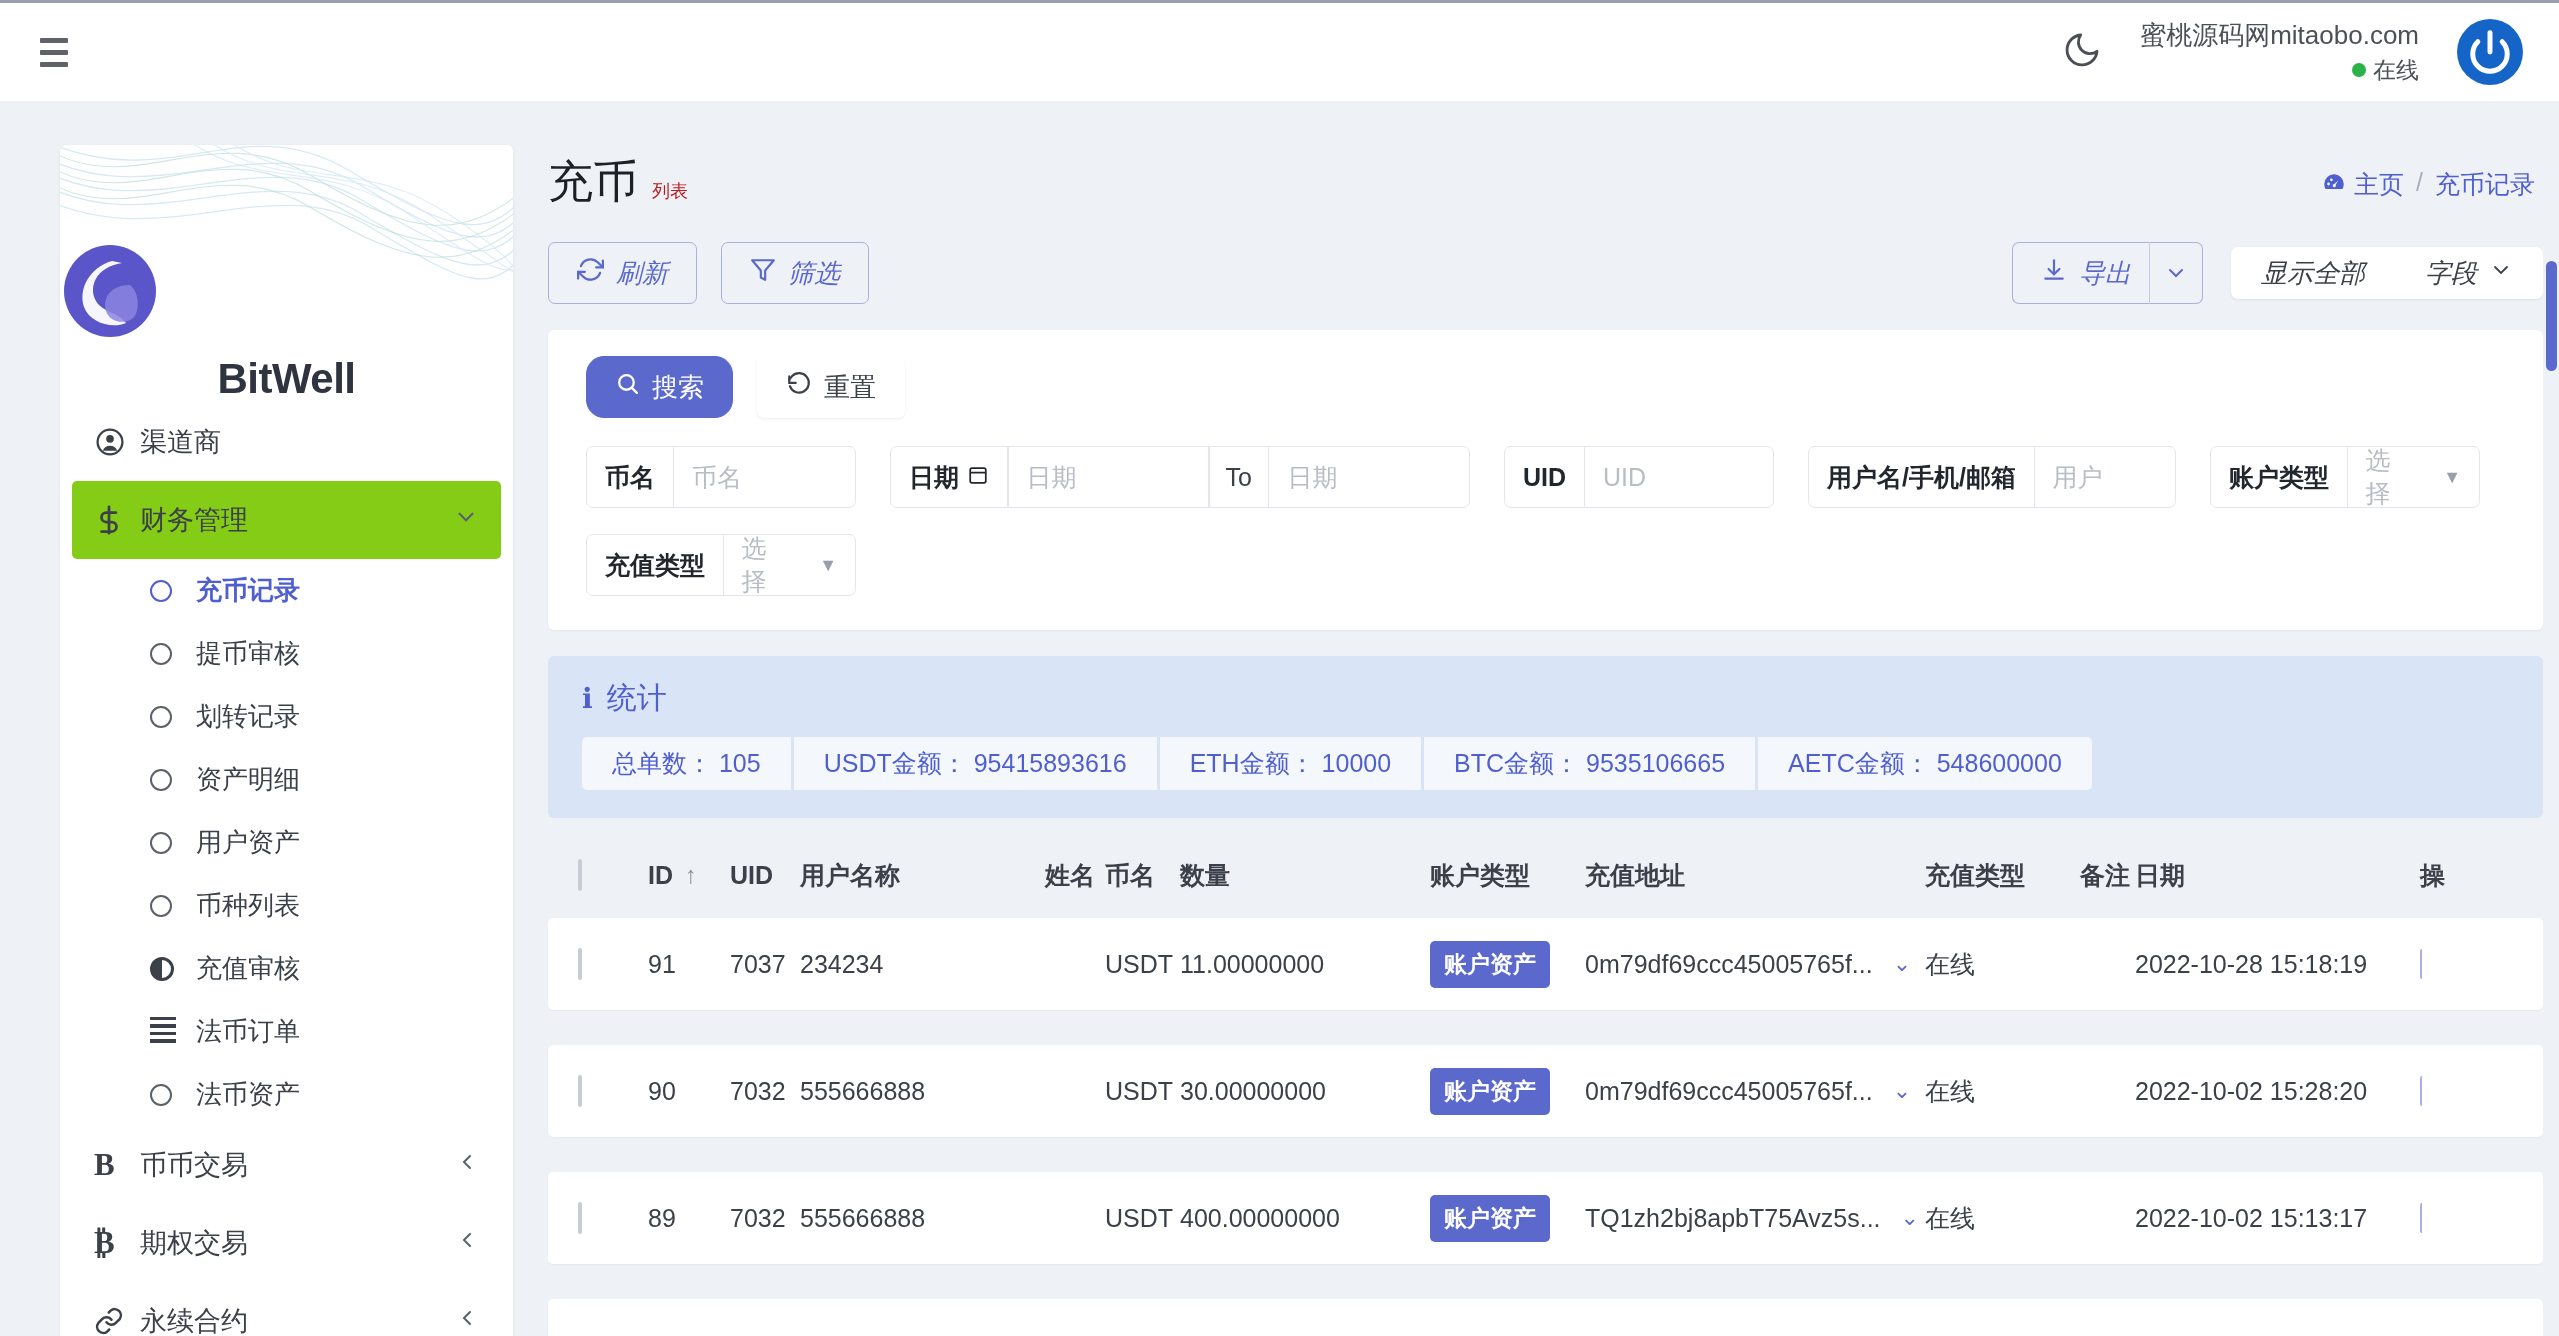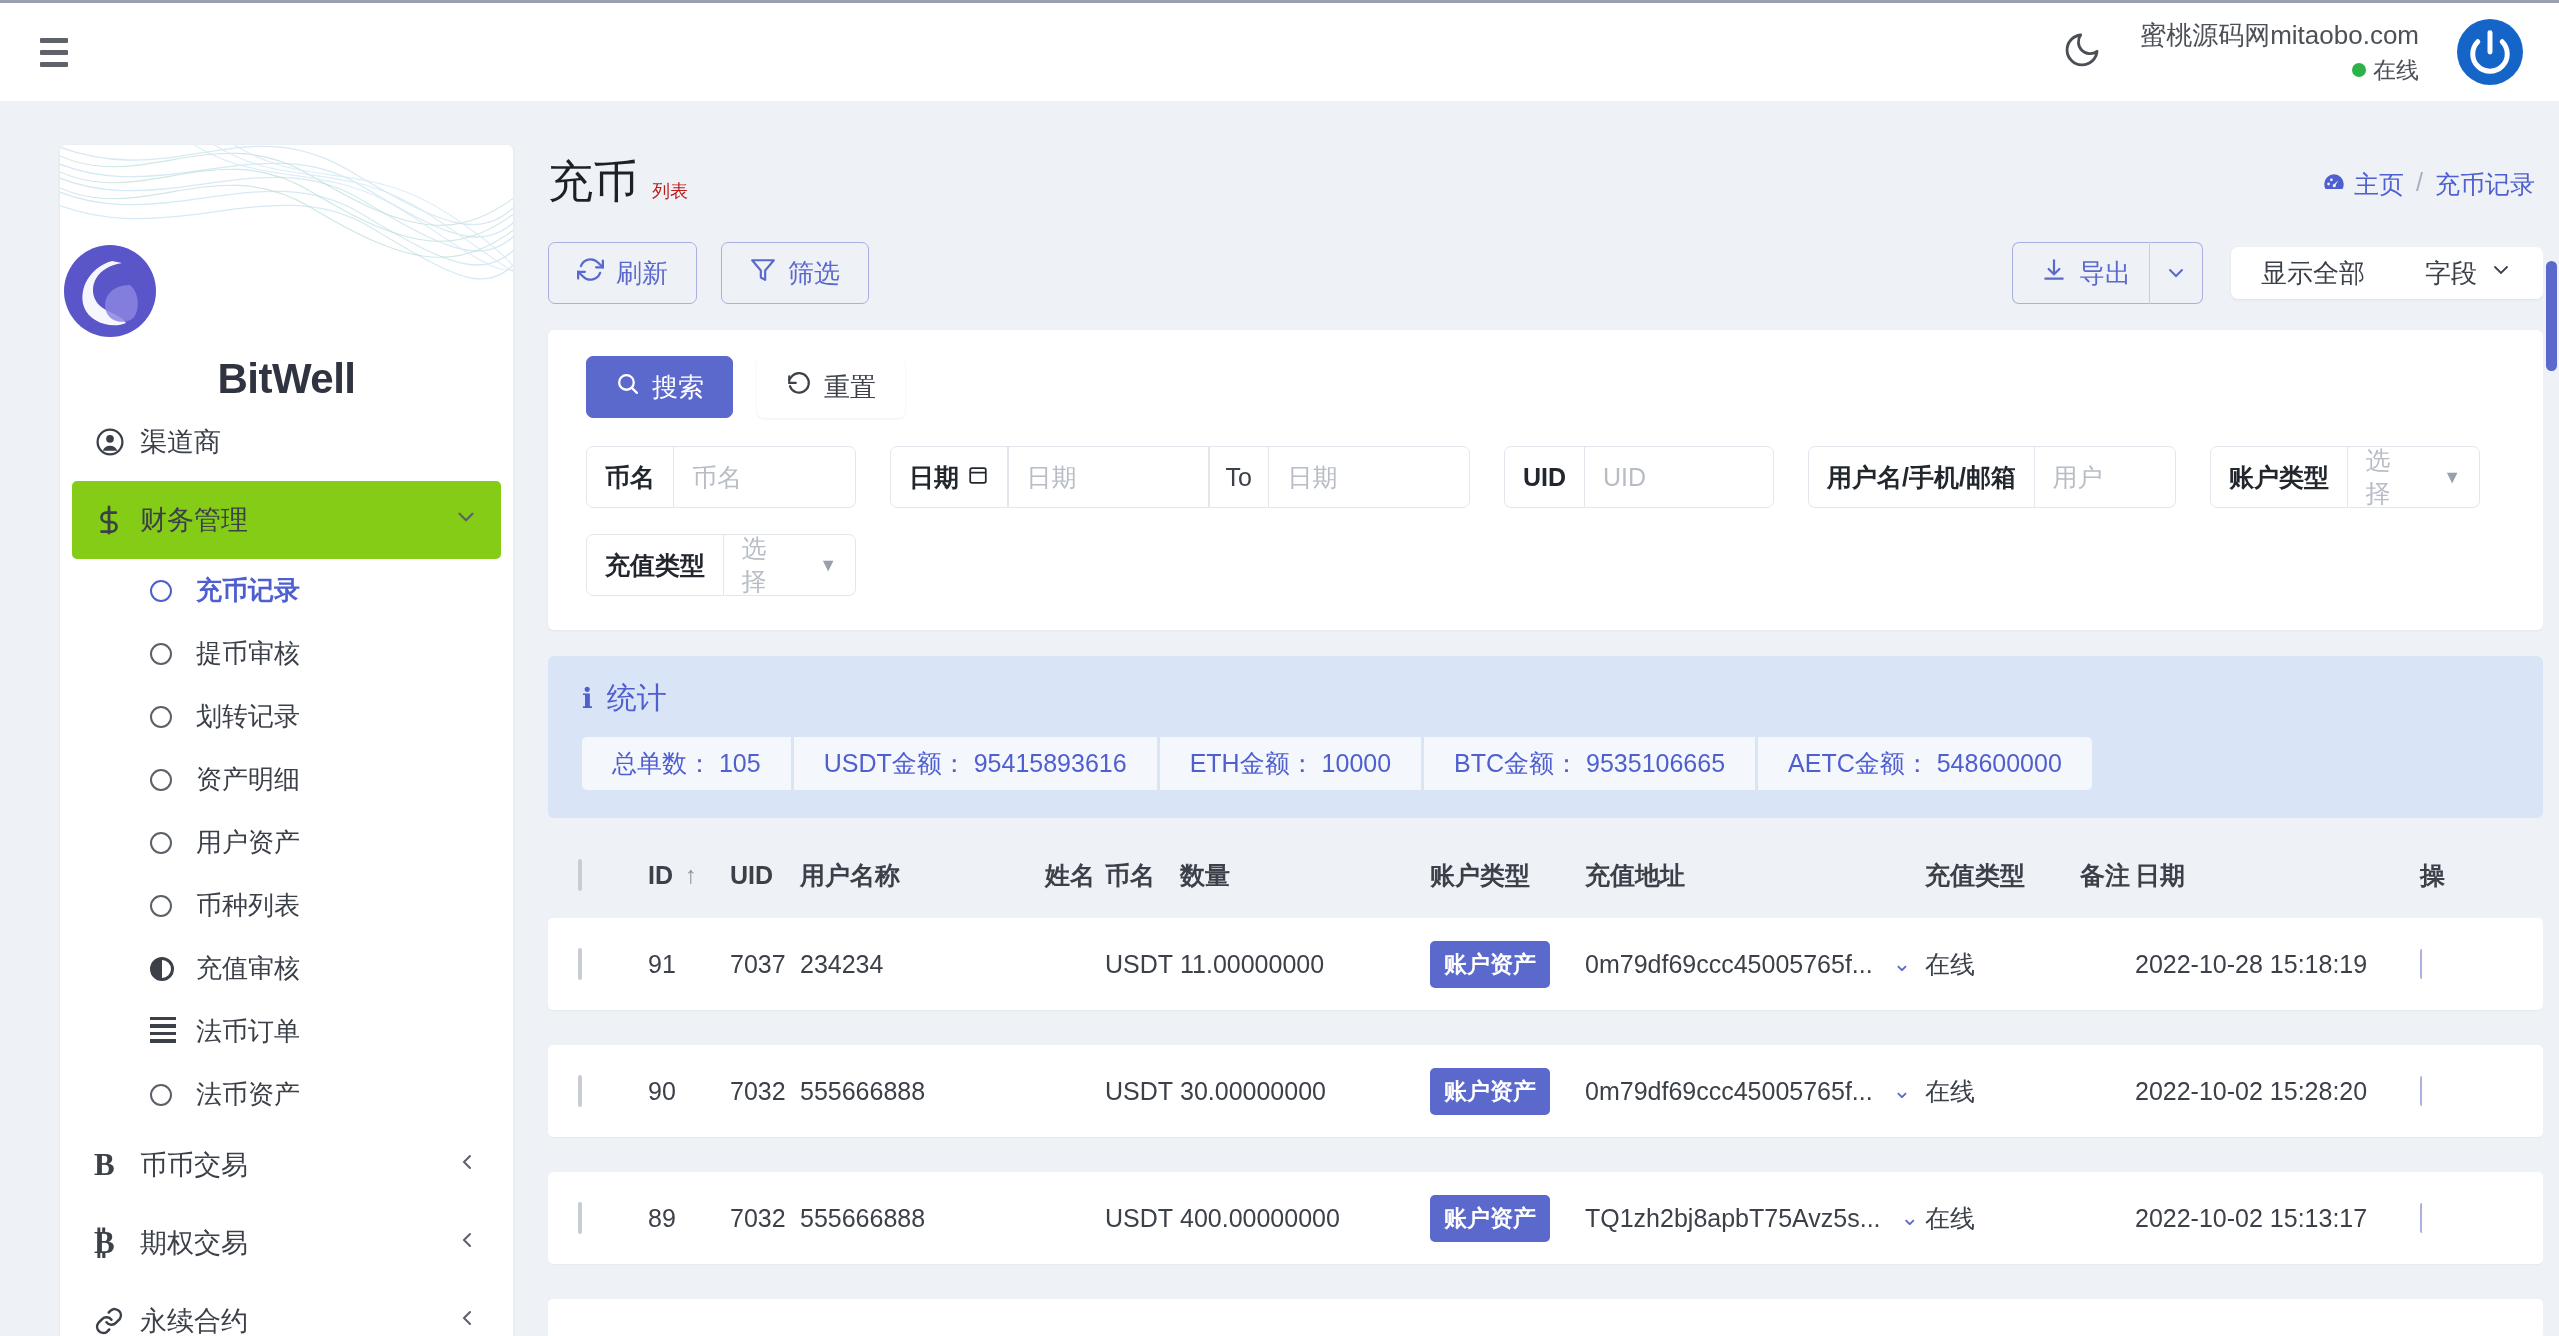--- a/index.html
+++ b/index.html
@@ -67,29 +67,29 @@
 
   
   .main { position: absolute; top: 140px; left: 548px; width: 1995px; }
   .page-head { display: flex; align-items: flex-end; justify-content: space-between; padding: 0 8px 0 0; height: 72px;}
   .page-title { font-size: 45px; color: #1d2127; }
   .page-title small { font-size: 18px; color: #b91c1c; margin-left: 14px; }
   .crumbs { font-size: 25px; color: #4f5fd0; display: flex; align-items: flex-start; gap: 12px; padding-bottom: 10px;}
   .crumbs .sep { color: #a9aec0; }
   .crumb-gauge { display: inline-block; vertical-align: -3px; margin-right: 7px;}
 
-  .toolbar { display: flex; align-items: center; justify-content: space-between; margin-top: 30px; }
+  .toolbar { display: flex; align-items: center; justify-content: space-between; margin-top: 30px; font-style: italic; }
   .tb-left { display: flex; gap: 24px; }
   .btn {
     display: inline-flex; align-items: center; justify-content: center; gap: 12px;
     height: 62px; padding: 0 28px; border-radius: 7px; font-size: 26px; cursor: pointer;
     background: #eef1f6; border: 1.6px solid #aab0e0; color: #5b68cc; white-space: nowrap;
   }
   .btn.white { background: #fff; border-color: transparent; color: #3b4049; box-shadow: 0 1px 3px rgba(0,0,0,.07); }
-  .btn.primary { background: #5b68cc; border-color: #5b68cc; color: #fff; }
+  .btn.primary { background: #5b68cc; border-color: #5b68cc; color: #fff; border-radius: 18px; }
   .tb-right { display: flex; align-items: center; gap: 0; }
   .export-btn { border-radius: 7px 0 0 7px; border-right: none; padding-right: 18px;}
   .export-caret { display: inline-flex; align-items: center; justify-content: center;
      height: 62px; width: 54px; border: 1.6px solid #aab0e0; border-left: 1px solid #c7cbe8;
      border-radius: 0 7px 7px 0; color: #5b68cc; background: #eef1f6; cursor: pointer; font-size: 22px;}
   .fields-box { display: flex; align-items: center; height: 52px; background: #fff;
      border-radius: 7px; margin-left: 28px; box-shadow: 0 1px 3px rgba(0,0,0,.07); }
   .fields-box .cell { padding: 0 30px; font-size: 26px; color: #3b4049; cursor: pointer; display: flex; align-items: center; gap: 12px;}
 
   .panel { background: #fff; border-radius: 6px; margin-top: 26px; box-shadow: 0 1px 3px rgba(0,0,0,.05); }

